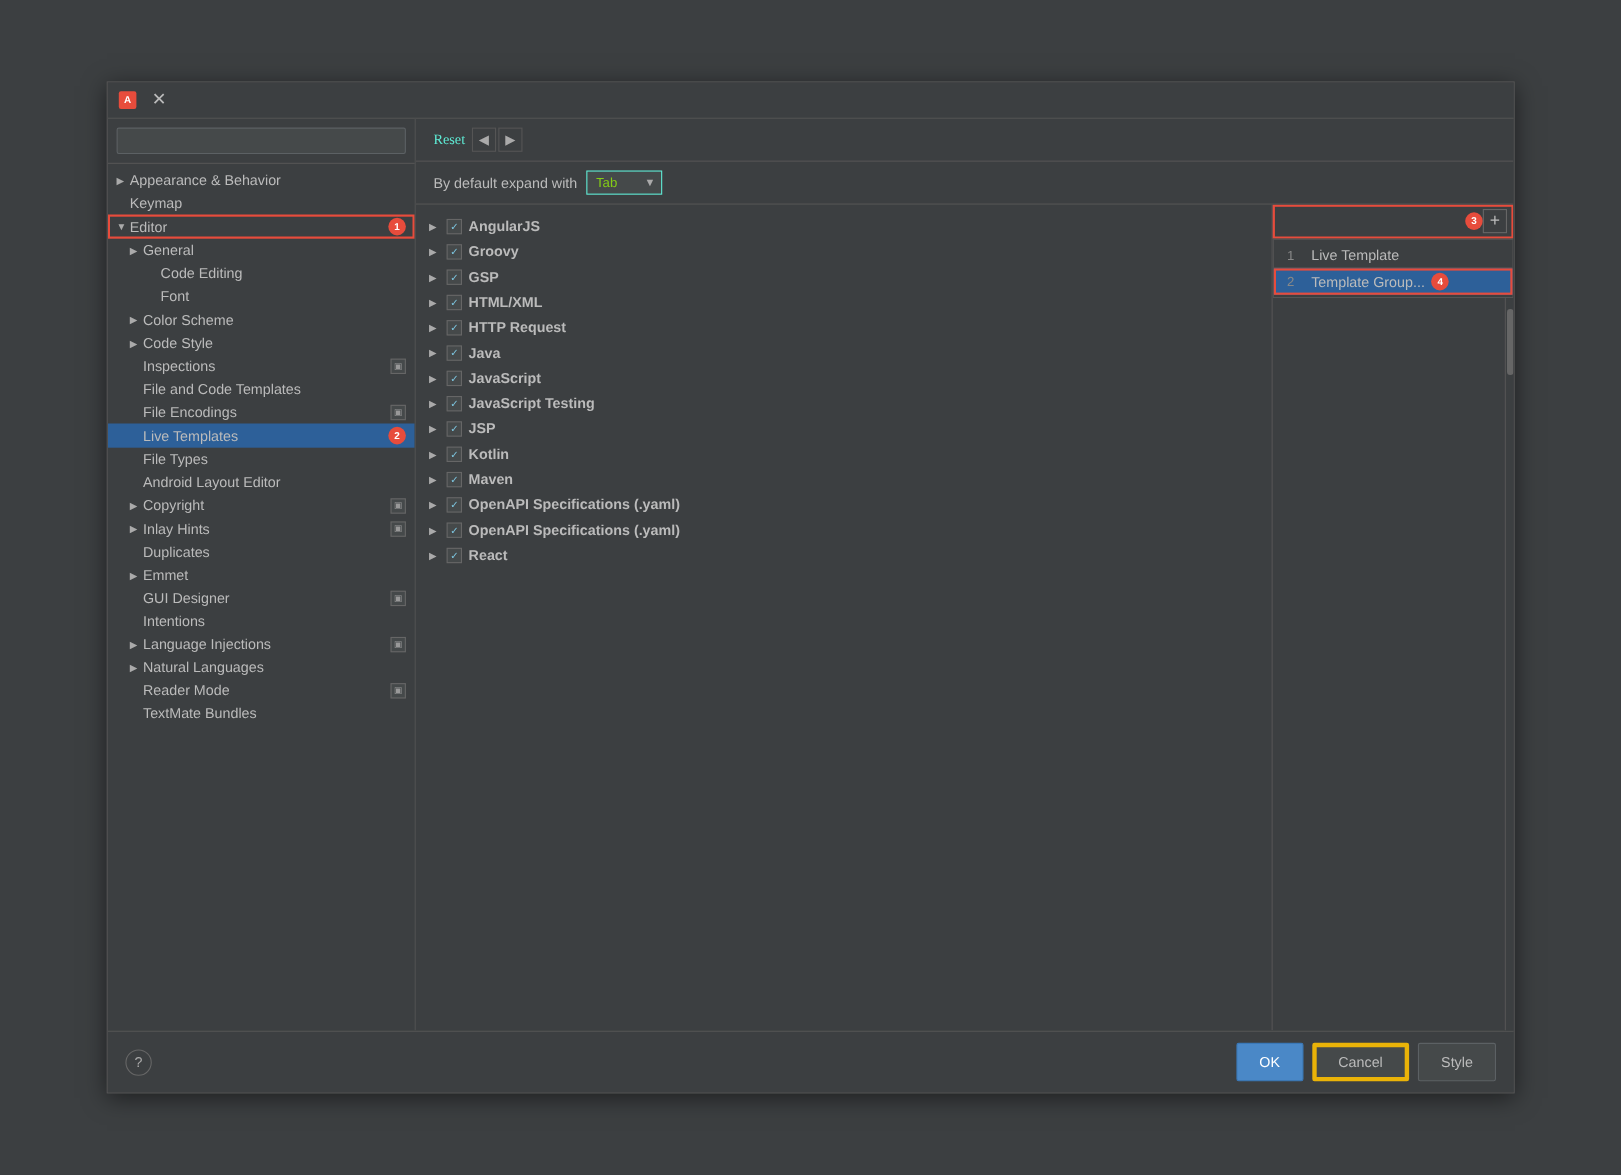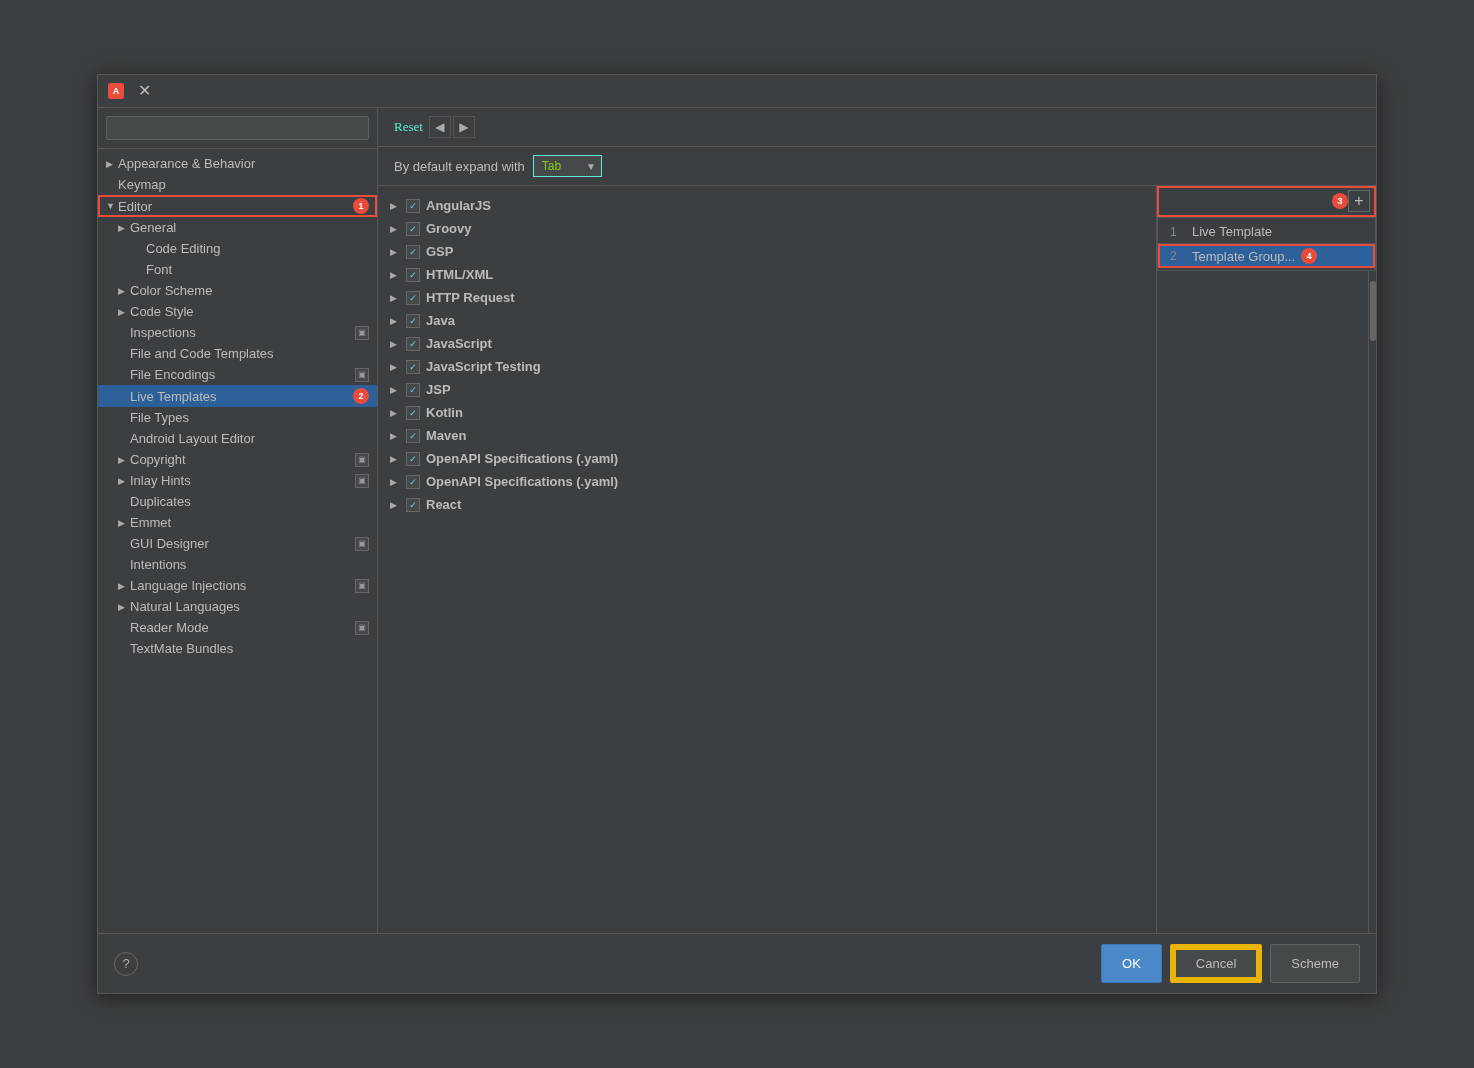--- a/index.html
+++ b/index.html
@@ -334,21 +334,21 @@
       border-radius: 2px;
     }
     .btn-ok {
       background: #4a88c7;
       color: white;
       border: 1px solid #3a78b7;
     }
     .btn-cancel {
       background: #45494a;
       color: #bbbbbb;
-      border: 6px solid #eab308;
+      border: 4px solid #eab308;
     }
     .btn-apply {
       background: #45494a;
       color: #bbbbbb;
       border: 1px solid #5c6164;
     }
     .badge-red {
       display: inline-block;
       width: 16px;
       height: 16px;
@@ -655,16 +655,16 @@
         </div>
       </div>
     </div>
   </div>
 
   <div class="dialog-footer">
     <button class="help-btn">?</button>
     <div class="footer-buttons">
       <button class="btn btn-ok">OK</button>
       <button class="btn btn-cancel">Cancel</button>
-      <button class="btn btn-apply">Scheme</button>
+      <button class="btn btn-apply">Style</button>
     </div>
   </div>
 </div>
 
 </body></html>

